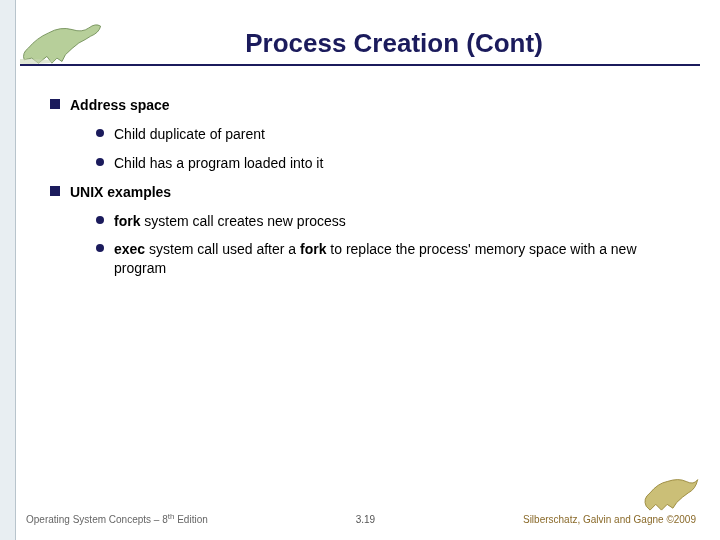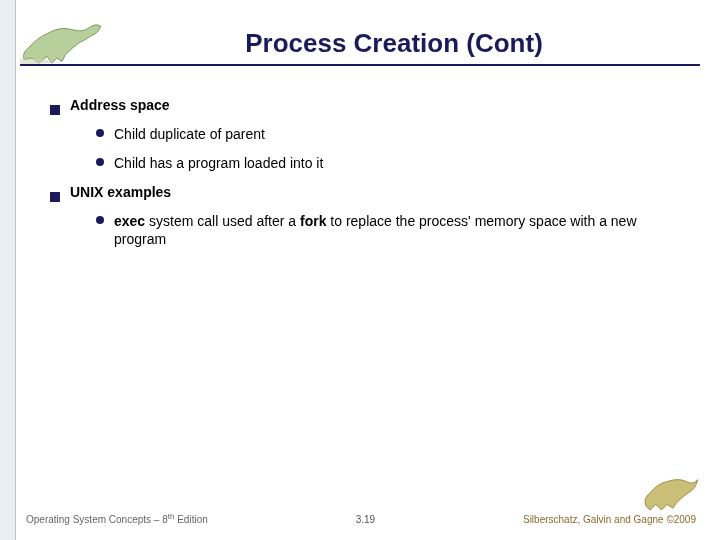--- a/index.html
+++ b/index.html
@@ -49,21 +49,21 @@
     position: absolute;
     top: 96px;
     left: 50px;
     right: 30px;
     font-size: 14px;
     color: #000;
     line-height: 1.35;
   }
   .l1 {
     display: flex;
-    align-items: flex-end;
+    align-items: flex-start;
     margin-bottom: 10px;
     font-weight: bold;
   }
   .l1 .sq {
     width: 10px; height: 10px;
     background: #1b1b5c;
     margin-top: 3px;
     margin-right: 10px;
     flex: none;
   }
@@ -136,20 +136,26 @@
   <div class="l2">
     <span class="dot"></span>
     <span class="txt">Child has a program loaded into it</span>
   </div>
 
   <div class="l1">
     <span class="sq"></span>
     <span>UNIX examples</span>
   </div>
 
+  <div class="l2">
+    <span class="dot"></span>
+    <span class="txt">
+      <b class="kw">fork</b><span> system call creates new process</span>
+    </span>
+  </div>
 
   <div class="l2">
     <span class="dot"></span>
     <span class="txt">
       <b class="kw">exec</b><span> system call used after a </span><b class="kw">fork</b><span> to replace the process' memory space with a new program</span>
     </span>
   </div>
 
 </div>
 

